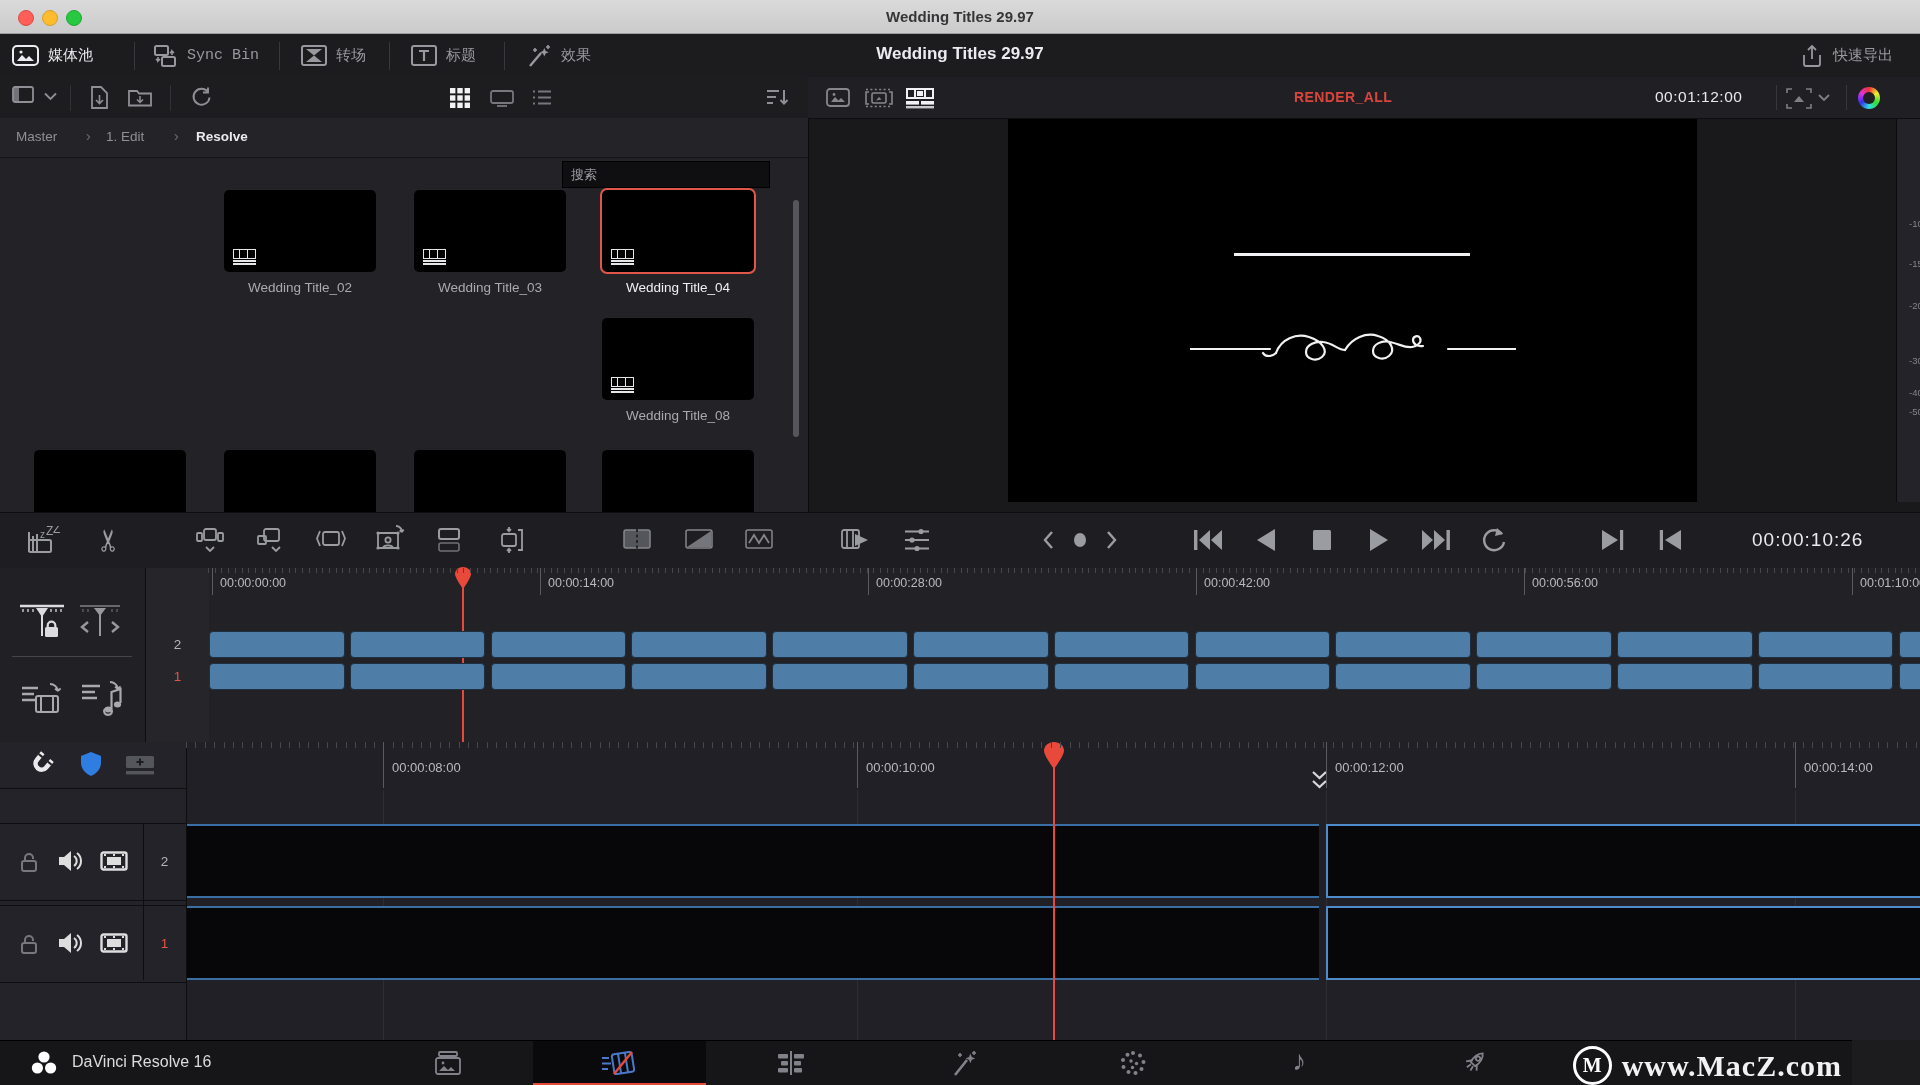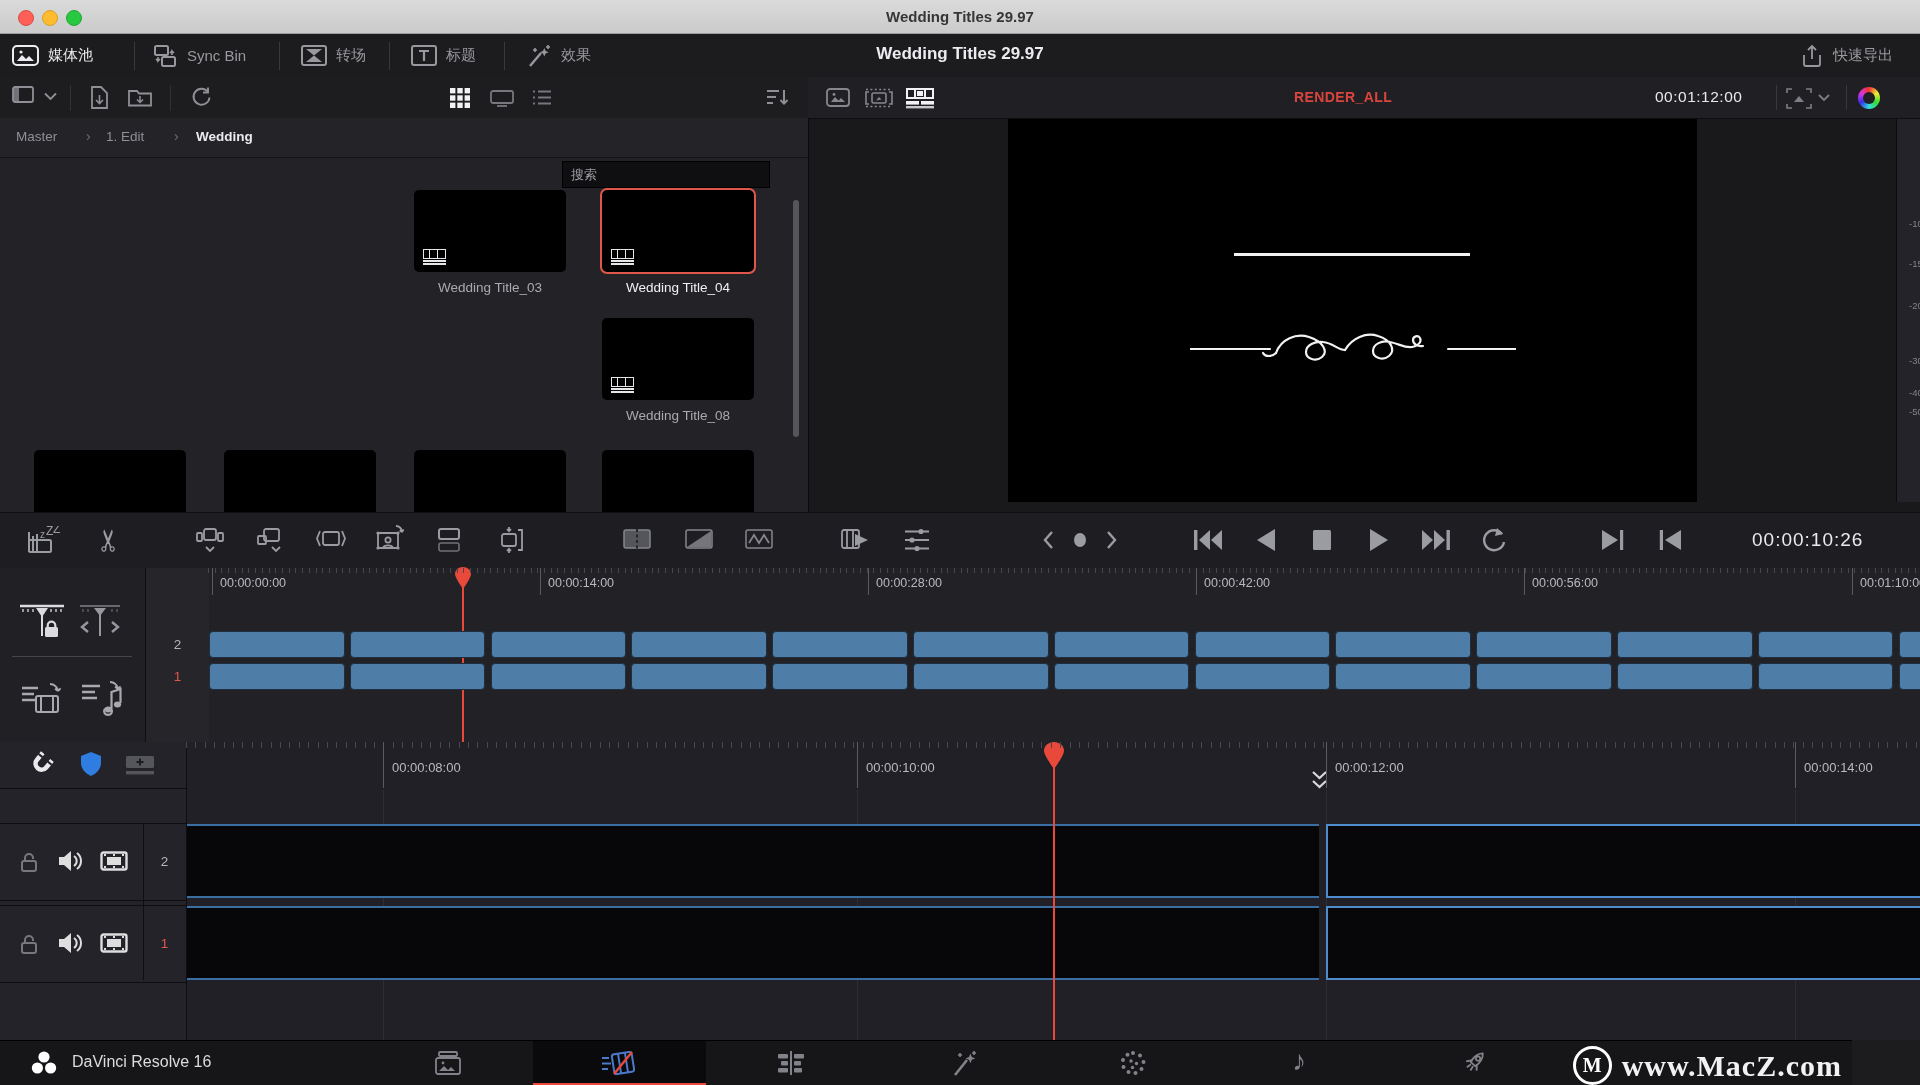--- a/index.html
+++ b/index.html
@@ -103,21 +103,21 @@
       <span class="ico">
         <svg width="27" height="21" viewBox="0 0 27 21">
             <rect x="1" y="1" width="25" height="19" rx="4" fill="none" stroke="currentColor" stroke-width="2"></rect>
             <circle cx="9" cy="7" r="1.6" fill="currentColor"></circle>
             <path d="M5,16 l5,-6 4,4 3,-3 5,5 z" fill="currentColor"></path>
           </svg>
       </span>
       <span>媒体池</span>
     </div>
     <div class="abs tb-sep" style="left:134px;"></div>
-    <div class="abs tb-btn" style="left:152px;">
+    <div class="abs tb-btn" style="left:152px;font-family:Liberation Mono, monospace;">
       <span class="ico">
         <svg width="26" height="24" viewBox="0 0 26 24">
             <rect x="3" y="2" width="13" height="9" rx="1.5" fill="none" stroke="currentColor" stroke-width="2"></rect>
             <rect x="10" y="13" width="13" height="9" rx="1.5" fill="none" stroke="currentColor" stroke-width="2"></rect>
             <path d="M6,13 v4 l2,-2 m-2,2 l-2,-2" stroke="currentColor" stroke-width="1.6" fill="none"></path>
             <path d="M20,11 v-4 l2,2 m-2,-2 l-2,2" stroke="currentColor" stroke-width="1.6" fill="none"></path>
           </svg>
       </span>
       <span>Sync Bin</span>
     </div>
@@ -240,23 +240,29 @@
           </g>
         </svg>
     </div>
   </div>
 
   <div class="abs crumbbar">
     <div class="abs crumb" style="left:16px;">Master</div>
     <div class="abs crumb-sep" style="left:86px;">›</div>
     <div class="abs crumb" style="left:106px;">1. Edit</div>
     <div class="abs crumb-sep" style="left:174px;">›</div>
-    <div class="abs crumb on" style="left:196px;">Wedding</div>
-  </div>
-
+    <div class="abs crumb on" style="left:196px;">Resolve</div>
+  </div>
+
+  <div class="abs" style="left:224px;top:190px;">
+    <div class="thumb">
+        <div class="tlglyph" style="top:59px;"></div>
+      </div>
+    <div class="thumb-label" style="margin-top:8px;">Wedding Title_02</div>
+  </div>
   <div class="abs" style="left:414px;top:190px;">
     <div class="thumb">
         <div class="tlglyph" style="top:59px;"></div>
       </div>
     <div class="thumb-label" style="margin-top:8px;">Wedding Title_03</div>
   </div>
   <div class="abs" style="left:602px;top:190px;">
     <div class="thumb sel">
         <div class="tlglyph" style="top:59px;"></div>
       </div>

